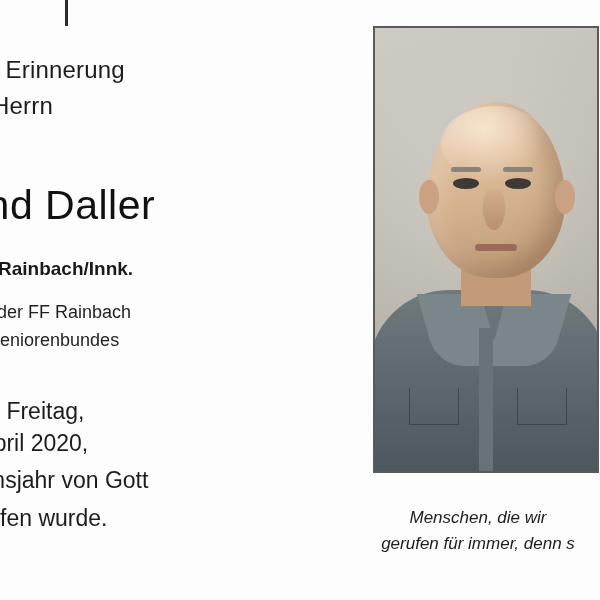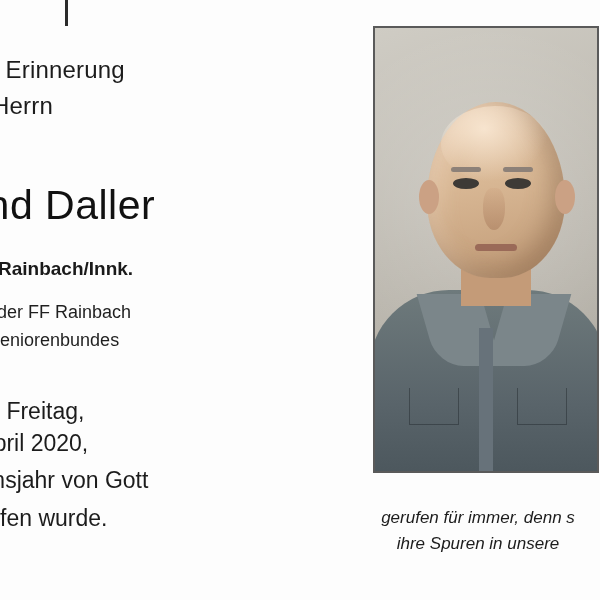--- a/index.html
+++ b/index.html
@@ -323,17 +323,17 @@
       <div class="brow" id="brow-l"></div>
       <div class="brow" id="brow-r"></div>
       <div class="eye" id="eye-l"></div>
       <div class="eye" id="eye-r"></div>
       <div id="nose"></div>
       <div id="mouth"></div>
     </div>
   </div>
 
   <div id="verse">
+    <div>Menschen, die wir</div>
     <div>gerufen für immer, denn s</div>
-    <div>ihre Spuren in unsere</div>
   </div>
 
 </div>
 
 </body></html>

